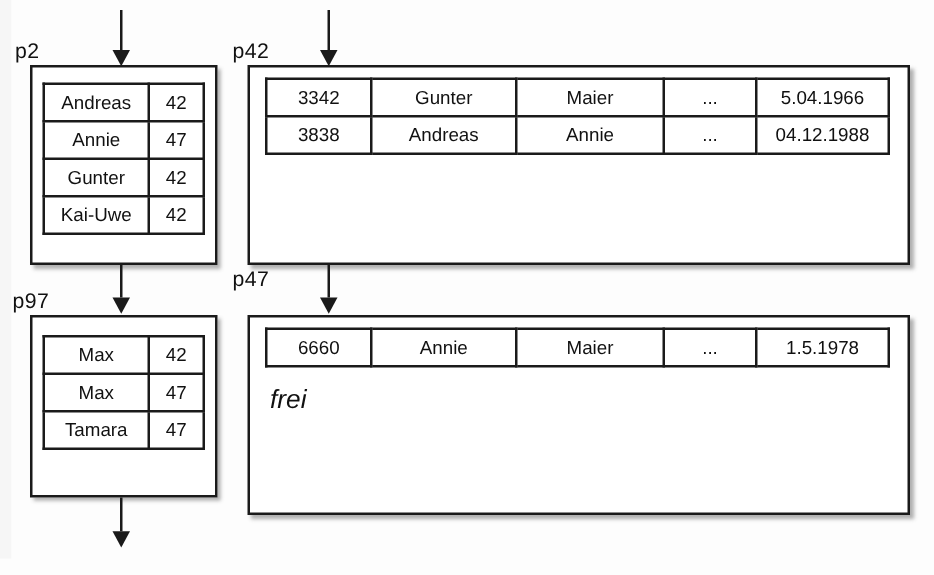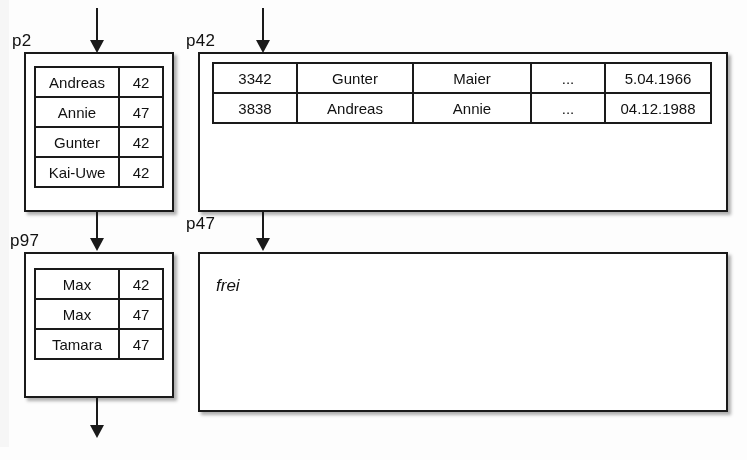--- a/index.html
+++ b/index.html
@@ -42,21 +42,21 @@
   .kv td:nth-child(2){width:44px}
   .kv-late{margin-top:14px}
   
   .rec{margin:8px 0 0 12px}
   .rec td:nth-child(1){width:84px}
   .rec td:nth-child(2){width:116px}
   .rec td:nth-child(3){width:118px}
   .rec td:nth-child(4){width:74px}
   .rec td:nth-child(5){width:106px}
   .free-label{
-    margin:14px 0 0 16px;font-size:17px;font-style:italic;color:var(--text);
+    margin:14px 0 0 16px;font-size:21px;font-style:italic;color:var(--text);
   }
   .arrow{
     position:absolute;width:14px;display:flex;flex-direction:column;align-items:center;
   }
   .arrow-line{width:2px;background:var(--line)}
   .arrow-head{
     width:0;height:0;
     border-left:7px solid transparent;border-right:7px solid transparent;
     border-top:13px solid var(--line);
   }
@@ -149,20 +149,27 @@
             <td>47</td>
           </tr>
         </tbody>
     </table>
   </div>
 
   <div class="page-label" style="left:186px;top:214px">p47</div>
   <div class="pagebox" style="left:198px;top:252px;width:530px;height:160px">
     <table class="tbl rec">
       <tbody>
+          <tr>
+            <td>6660</td>
+            <td>Annie</td>
+            <td>Maier</td>
+            <td>...</td>
+            <td>1.5.1978</td>
+          </tr>
         </tbody>
     </table>
     <div class="free-label">frei</div>
   </div>
 
   <div class="arrow" style="left:90px;top:398px">
     <div class="arrow-line" style="height:27px"></div>
     <div class="arrow-head"></div>
   </div>
 

